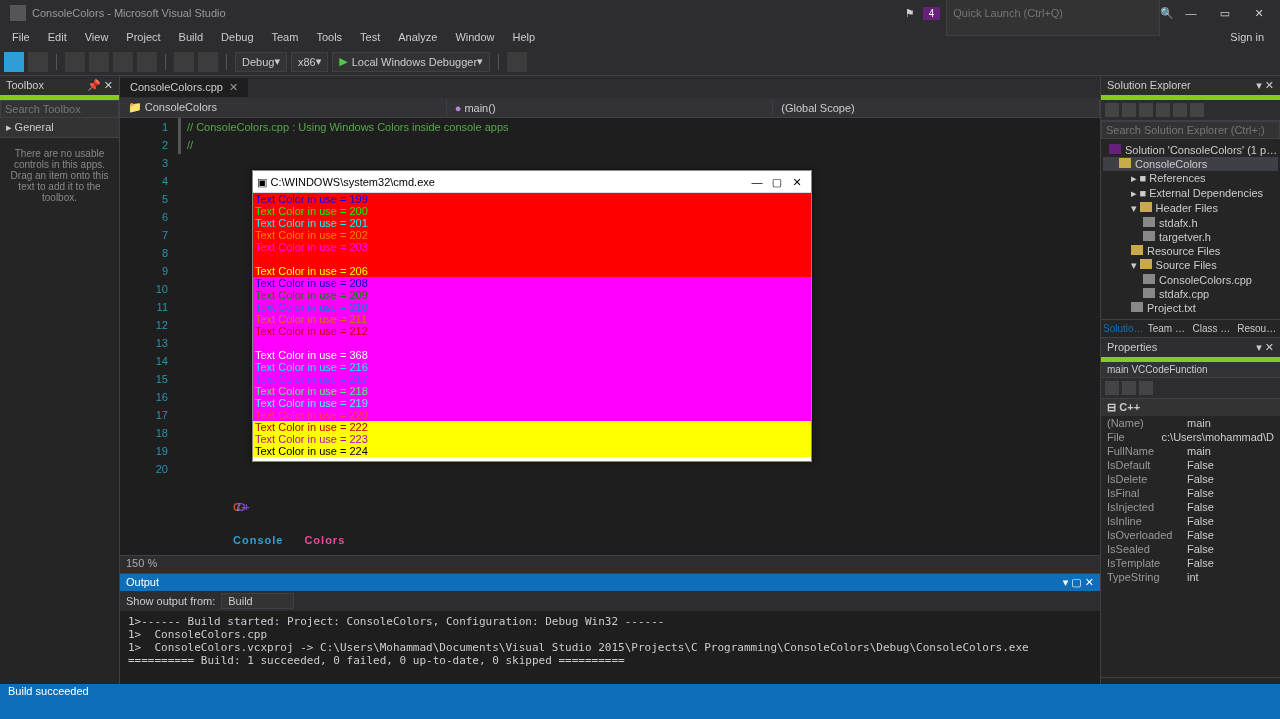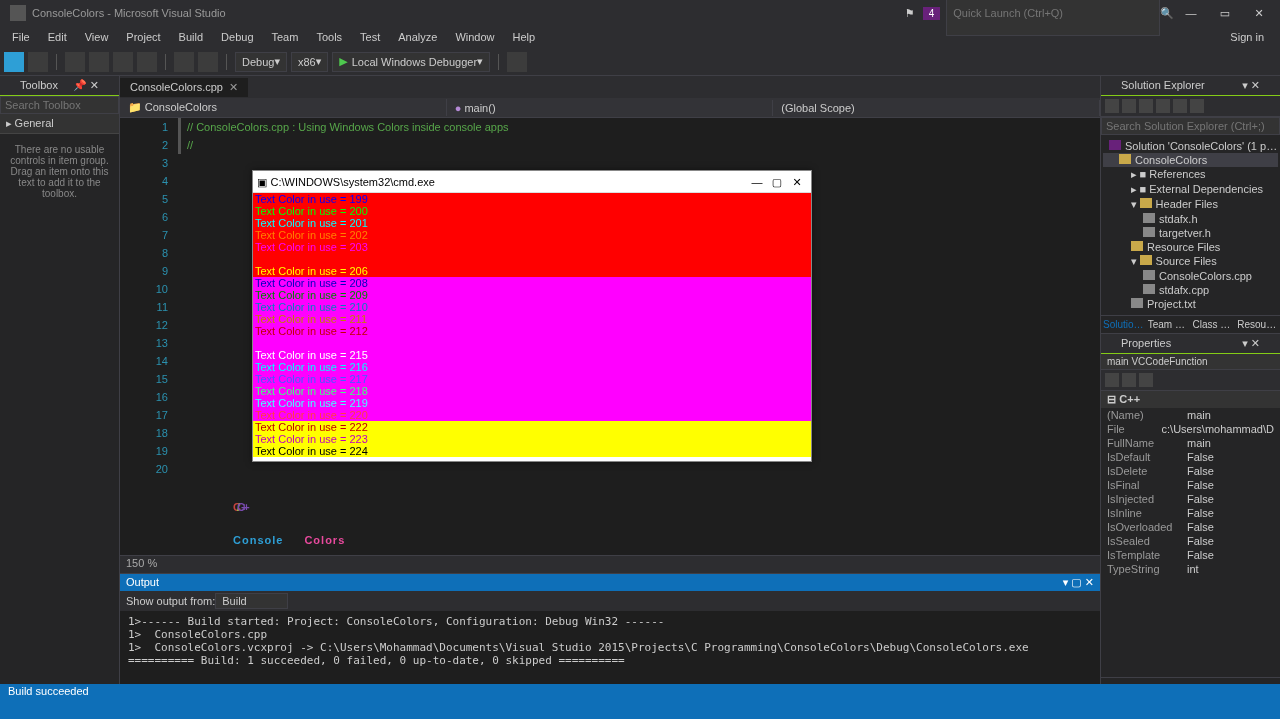--- a/index.html
+++ b/index.html
@@ -25,21 +25,21 @@
 .toolbar .btn { width:20px; height:20px; background:#3c3c3c; display:inline-block; }
 .toolbar .sep { width:1px; height:16px; background:#555; margin:0 4px; }
 .toolbar .sel { background:#333; border:1px solid #3f3f46; color:#ccc; padding:1px 6px; height:20px; display:flex; align-items:center; }
 .toolbar .play { color:#4ec94e; margin-right:4px; }
 
 
 .main { display:flex; height:calc(100% - 26px - 22px - 28px - 18px); }
 
 
 .toolbox { width:120px; background:#252526; border-right:1px solid #3f3f46; display:flex; flex-direction:column; }
-.panel-head { background:#2d2d30; color:#ccc; padding:3px 20px; display:flex; justify-content:space-between; border-bottom:1px solid #84cc16; }
+.panel-head { background:#2d2d30; color:#ccc; padding:3px 6px; display:flex; justify-content:space-between; border-bottom:5px solid #84cc16; }
 .toolbox input { background:#333; border:1px solid #3f3f46; color:#aaa; width:100%; padding:2px 4px; }
 .toolbox .general { background:#333; padding:3px 6px; border-bottom:1px solid #444; }
 .toolbox .msg { padding:10px 8px; color:#888; text-align:center; font-size:10px; }
 
 
 .center { flex:1; display:flex; flex-direction:column; background:#1e1e1e; position:relative; }
 .tabs { height:22px; background:#2d2d30; display:flex; align-items:center; }
 .tabs .tab { background:#1e1e1e; color:#ccc; padding:3px 10px; display:flex; align-items:center; gap:6px; }
 .tabs .tab .x { color:#999; }
 .crumbs { height:20px; background:#333337; display:flex; align-items:center; border-bottom:1px solid #3f3f46; }
@@ -65,21 +65,21 @@
 .cpp { font-size:110px; font-weight:bold; letter-spacing:-4px; }
 .cpp .r { color:#c74440; } .cpp .g { color:#8fd14f; } .cpp .p { color:#7b4cb0; }
 .cctext { font-size:72px; font-weight:bold; margin-top:-6px; letter-spacing:1px; }
 .cctext .b { color:#2e9fd6; } .cctext .m { color:#e94a9e; }
 
 .zoom { height:18px; background:#2d2d30; color:#aaa; padding:1px 6px; border-top:1px solid #3f3f46; }
 
 
 .output { height:128px; background:#1e1e1e; border-top:1px solid #3f3f46; display:flex; flex-direction:column; }
 .output .ohead { background:#0e6fb8; color:#fff; padding:2px 6px; display:flex; justify-content:space-between; }
-.output .obar { background:#2d2d30; padding:2px 6px; display:flex; align-items:center; }
+.output .obar { background:#2d2d30; padding:2px 6px; display:flex; align-items:center; gap:6px; }
 .output .obar .osel { background:#333; border:1px solid #3f3f46; padding:1px 40px 1px 6px; }
 .output .obody { flex:1; font-family:Consolas,monospace; font-size:11px; padding:4px 8px; color:#ccc; white-space:pre; overflow:hidden; }
 .output .otabs { display:flex; gap:16px; padding:2px 8px; background:#2d2d30; }
 .output .otabs span:last-child { color:#0e6fb8; }
 
 
 .right { width:180px; background:#252526; border-left:1px solid #3f3f46; display:flex; flex-direction:column; }
 .right .se { flex:0 0 auto; }
 .right .se-tb { background:#2d2d30; padding:3px 4px; display:flex; gap:3px; border-bottom:1px solid #3f3f46; }
 .right .se-tb .tb { width:14px; height:14px; background:#444; }
@@ -165,21 +165,21 @@
 
 <div class="main">
 
   <div class="toolbox">
     <div class="panel-head">
         <span>Toolbox</span>
         <span>📌 ✕</span>
       </div>
     <input placeholder="Search Toolbox" style="">
     <div class="general">▸ <span>General</span></div>
-    <div class="msg">There are no usable controls in item group. Drag an item onto this text to add it to the toolbox.</div>
+    <div class="msg">There are no usable controls in this apps. Drag an item onto this text to add it to the toolbox.</div>
   </div>
 
   <div class="center">
     <div class="tabs">
       <div class="tab">
         <span>ConsoleColors.cpp</span>
           <span class="x">✕</span>
       </div>
     </div>
     <div class="crumbs">
@@ -230,21 +230,21 @@
               <div class="row" style="background:#ff0000;color:#ff8000">Text Color in use = 202</div>
               <div class="row" style="background:#ff0000;color:#ff00ff">Text Color in use = 203</div>
               <div class="row" style="background:#ff0000;color:#ff0000">Text Color in use = 204</div>
               <div class="row" style="background:#ff0000;color:#ffff00">Text Color in use = 206</div>
               <div class="row" style="background:#ff00ff;color:#0000c0">Text Color in use = 208</div>
               <div class="row" style="background:#ff00ff;color:#008000">Text Color in use = 209</div>
               <div class="row" style="background:#ff00ff;color:#0080c0">Text Color in use = 210</div>
               <div class="row" style="background:#ff00ff;color:#c08000">Text Color in use = 211</div>
               <div class="row" style="background:#ff00ff;color:#c00000">Text Color in use = 212</div>
               <div class="row" style="background:#ff00ff;color:#ff00ff">Text Color in use = 213</div>
-              <div class="row" style="background:#ff00ff;color:#ffffff">Text Color in use = 215</div>
+              <div class="row" style="background:#ff00ff;color:#ffffff">Text Color in use = 368</div>
               <div class="row" style="background:#ff00ff;color:#00ffff">Text Color in use = 216</div>
               <div class="row" style="background:#ff00ff;color:#4060ff">Text Color in use = 217</div>
               <div class="row" style="background:#ff00ff;color:#40ff80">Text Color in use = 218</div>
               <div class="row" style="background:#ff00ff;color:#40ffff">Text Color in use = 219</div>
               <div class="row" style="background:#ff00ff;color:#ff4040">Text Color in use = 220</div>
               <div class="row" style="background:#ffff00;color:#c00000">Text Color in use = 222</div>
               <div class="row" style="background:#ffff00;color:#c000c0">Text Color in use = 223</div>
               <div class="row" style="background:#ffff00;color:#000000">Text Color in use = 224</div>
             </div>
         </div>

